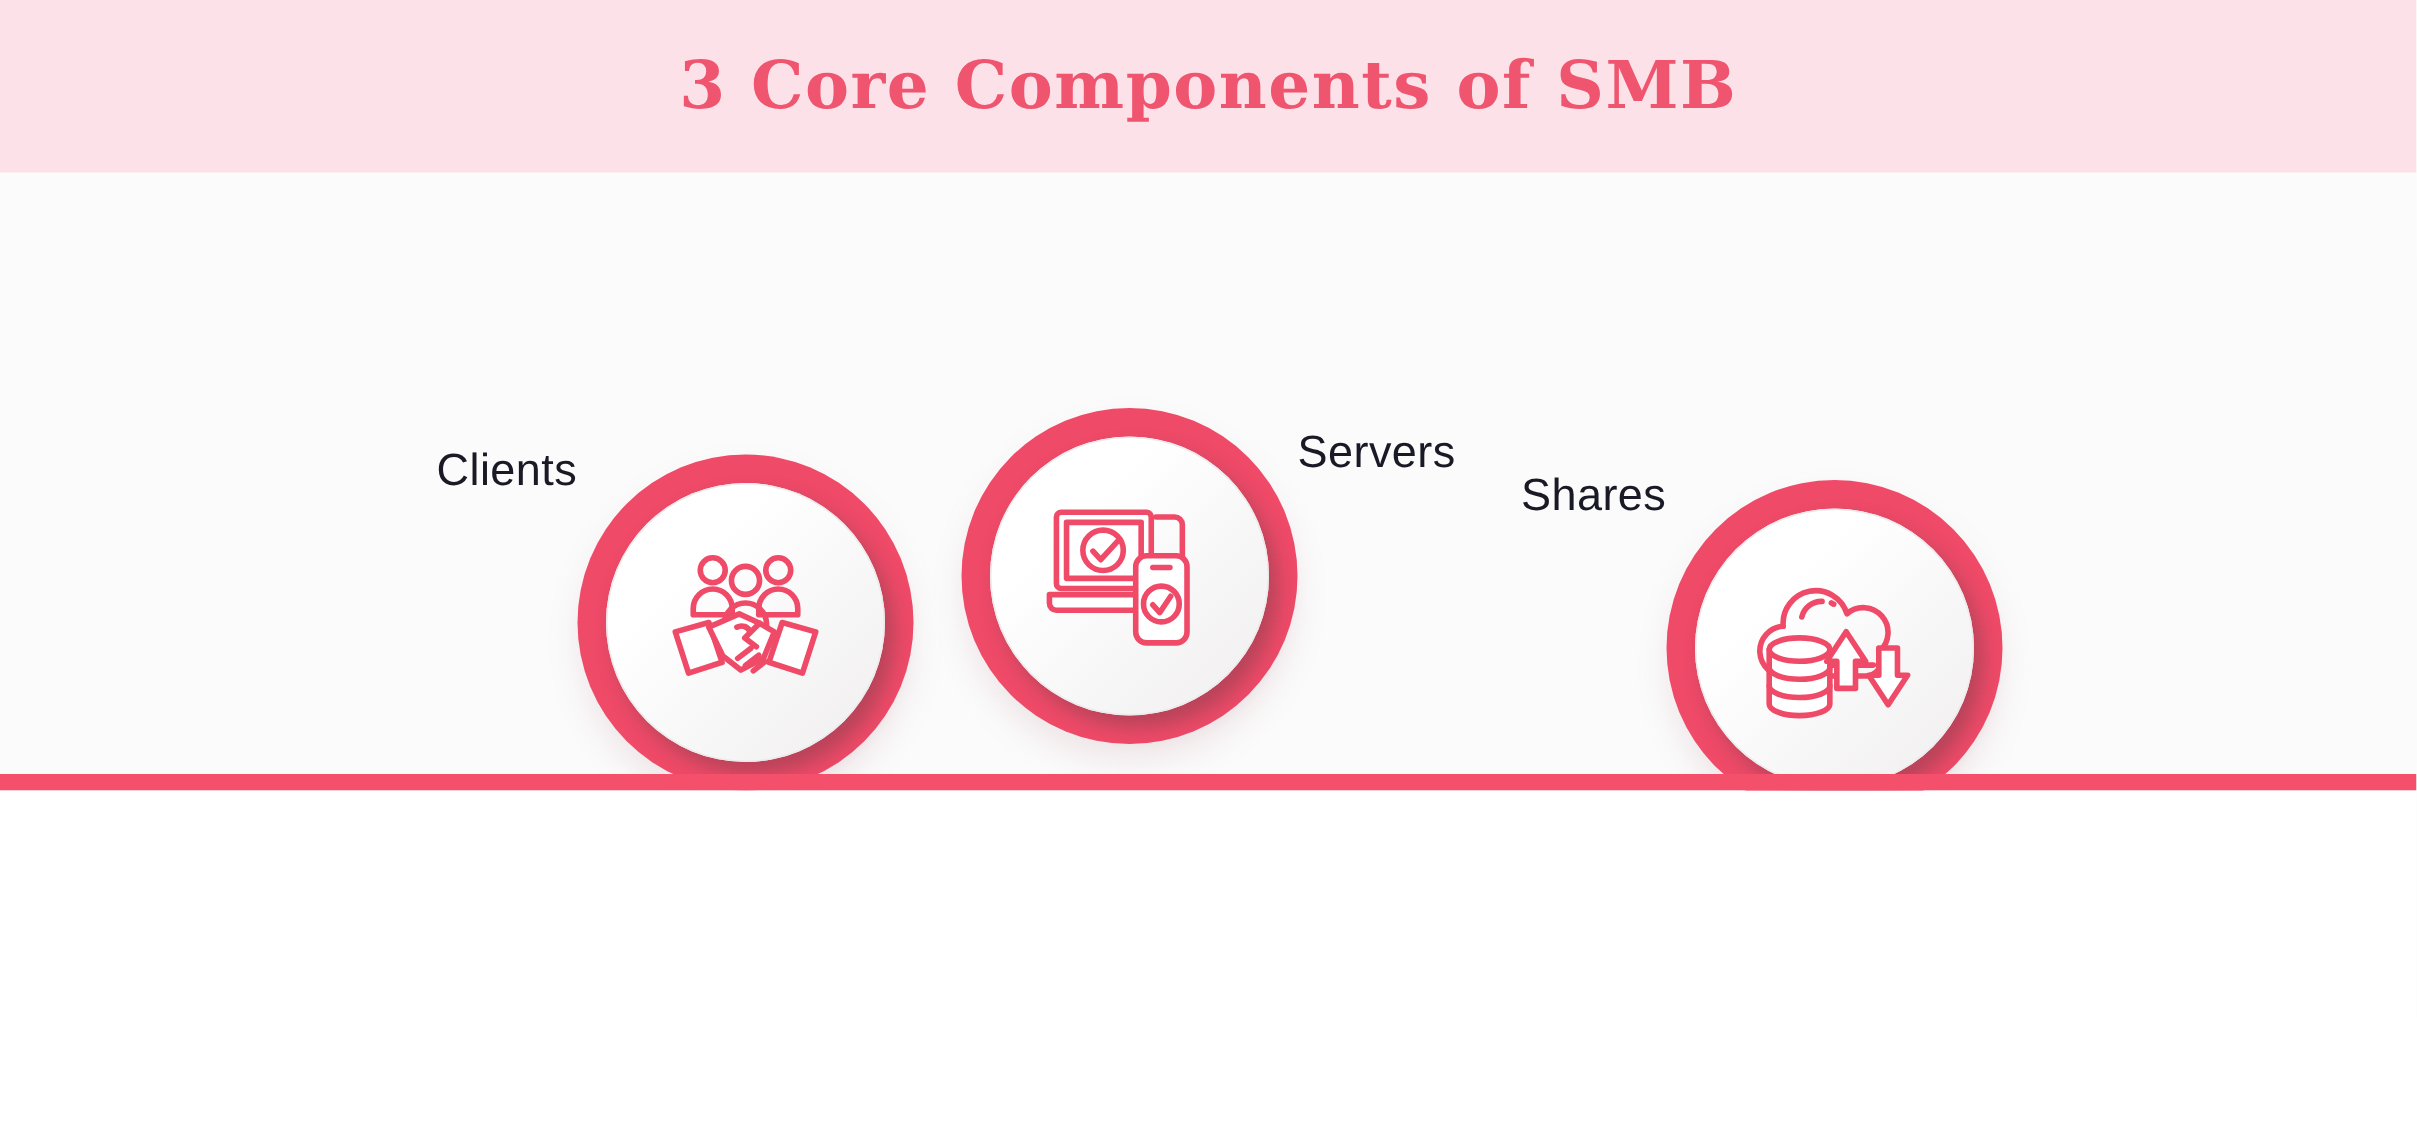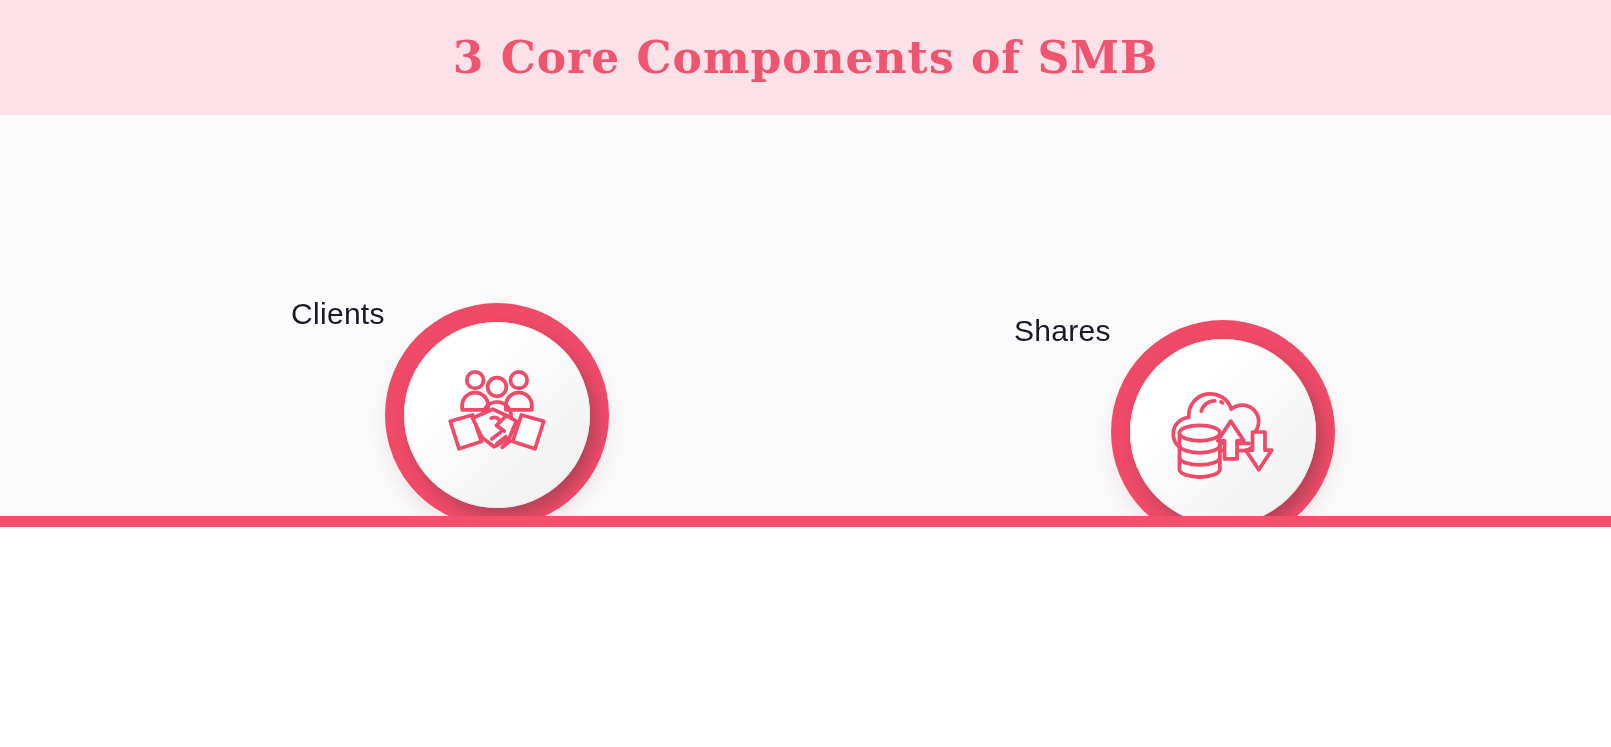--- a/index.html
+++ b/index.html
@@ -95,20 +95,43 @@
             <path d="M26.5 53 L46 44.5 L59 50.5 L68.5 56 L61.5 73 L47 80.5 L35.5 71.5 Z" fill="#ffffff"></path>
             <path d="M59 50.5 L49.5 60 L57 65.5"></path>
             <path d="M44.5 53 a6 6 0 0 1 8.5 3"></path>
             <path d="M45 73 l8.5 -6.5 M50 77.5 l8.5 -6.5 M55 81 l7.5 -6"></path>
           </g>
         </svg>
       </div>
     </div>
   </div>
 
+  <div class="group group-bottom" style="left:641px;top:228px">
+    <div class="circle">
+      <div class="circle-inner">
+        <svg class="icon" width="114" height="104" viewBox="0 0 110 100">
+          <g fill="none" stroke="currentColor" stroke-width="3.6" stroke-linecap="round" stroke-linejoin="round">
+            <path d="M63 12 h5 M72 12 h12 a5 5 0 0 1 5 5 v49"></path>
+            <rect x="8" y="9" width="61" height="49" rx="3" fill="#ffffff"></rect>
+            <rect x="14.5" y="15.5" width="48" height="36"></rect>
+            <circle cx="38" cy="33.5" r="13"></circle>
+            <path d="M31.5 34 l5 5.5 L47 28"></path>
+            <path d="M3.5 62 H73 v5.5 a4.5 4.5 0 0 1 -4.5 4.5 H8 a4.5 4.5 0 0 1 -4.5 -4.5 Z" fill="#ffffff"></path>
+            <rect x="59" y="37" width="33" height="56" rx="7" fill="#ffffff"></rect>
+            <path d="M70 44.5 h11"></path>
+            <circle cx="75.5" cy="68" r="11.5"></circle>
+            <path d="M70 68.5 l4.5 5 L81.5 63"></path>
+          </g>
+        </svg>
+      </div>
+    </div>
+    <div class="dash"></div>
+    <div class="dot"></div>
+    <div class="comp-label">Servers</div>
+  </div>
 
   <div class="group group-top" style="left:1014px;top:267px">
     <div class="comp-label">Shares</div>
     <div class="dot"></div>
     <div class="dash"></div>
     <div class="circle">
       <div class="circle-inner">
         <svg class="icon" width="114" height="104" viewBox="0 0 110 100">
           <g fill="none" stroke="currentColor" stroke-width="3.6" stroke-linecap="round" stroke-linejoin="round">
             <path d="M24 68 A16 16 0 0 1 22 36 A21 21 0 0 1 63 28 A15 15 0 0 1 84 52 A11 11 0 0 1 77 68 L24 68"></path>

